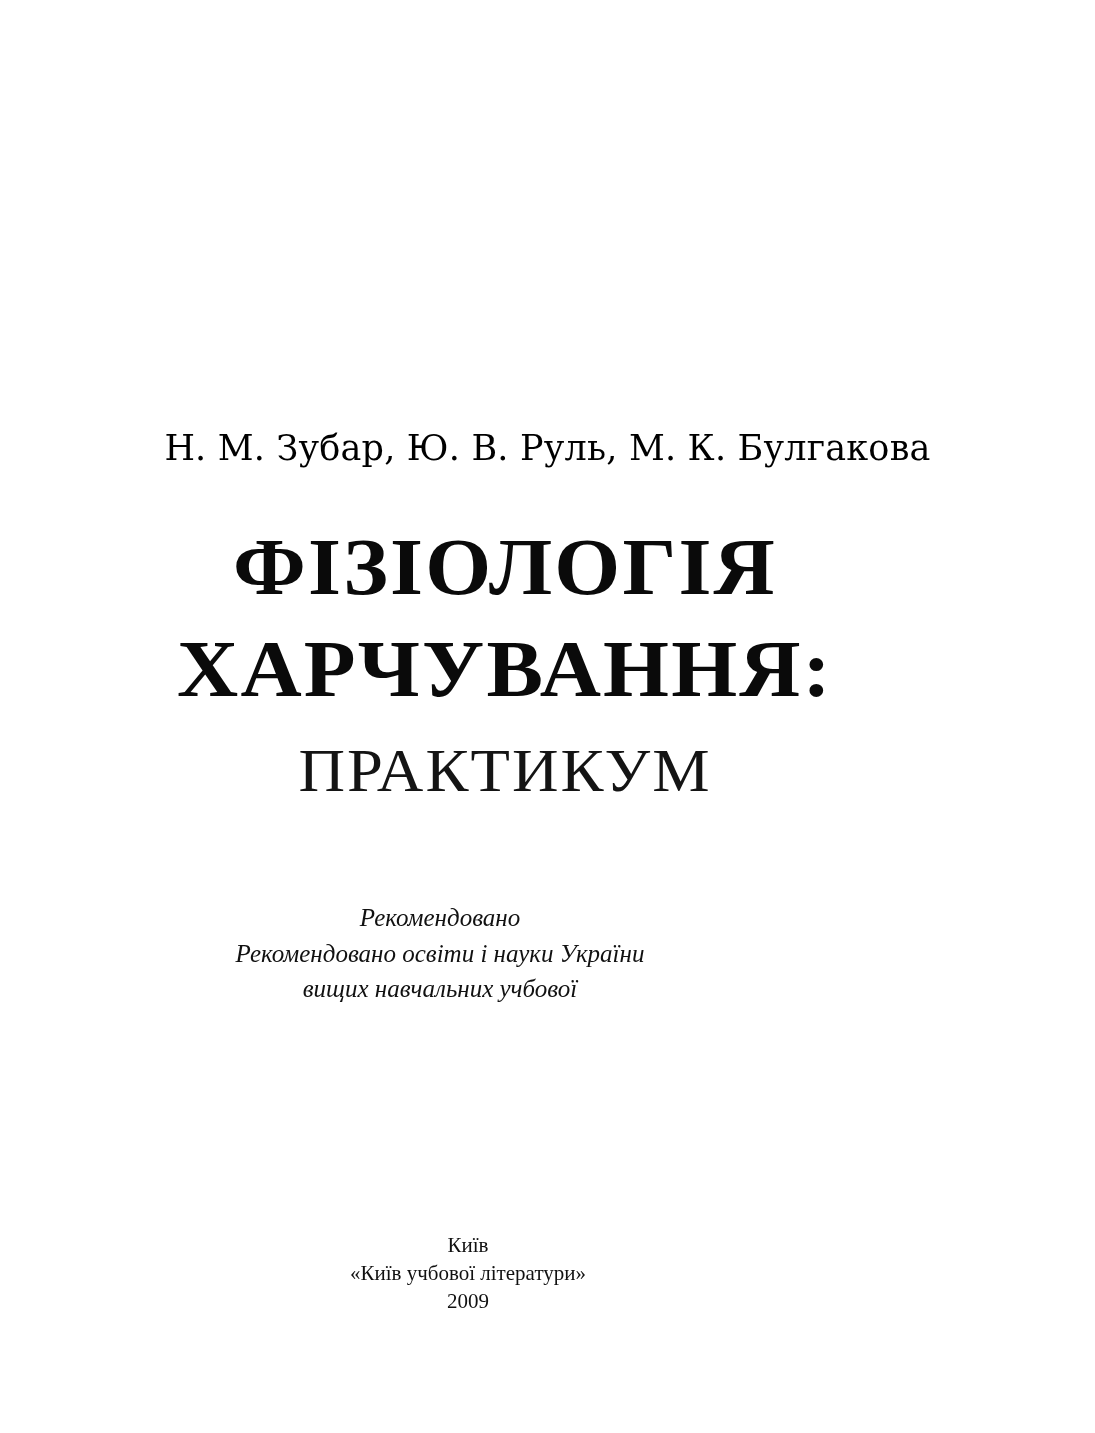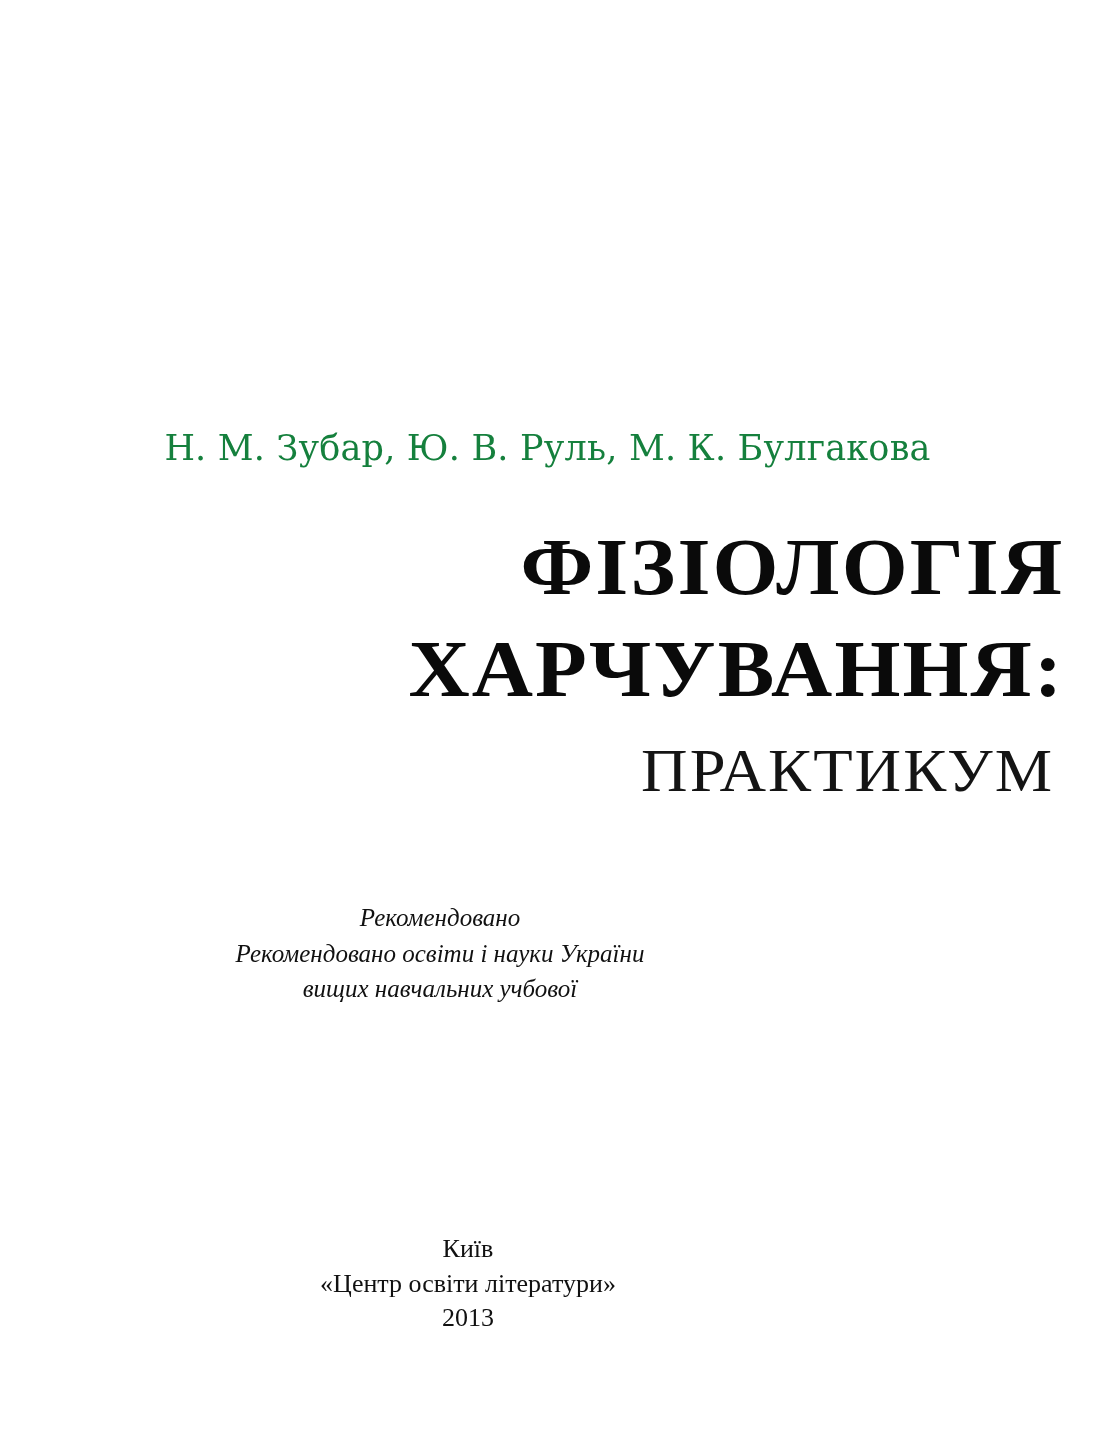--- a/index.html
+++ b/index.html
@@ -21,32 +21,31 @@
   .authors {
     position: absolute;
     top: 428px;
     left: 0;
     width: 1095px;
     text-align: center;
     font-family: "DejaVu Serif", "Liberation Serif", serif;
     font-size: 35px;
     font-weight: 400;
     letter-spacing: 0.2px;
-    color: #15803d;
+    color: #000000;
     white-space: nowrap;
   }
 
   
   .title-block {
     position: absolute;
     top: 520px;
     left: 0;
     width: 1010px;
-    text-align: right;
-    padding-left: 24px;
+    text-align: center;
   }
   .title-line-1,
   .title-line-2 {
     font-family: "Liberation Serif", "DejaVu Serif", serif;
     font-weight: 700;
     font-size: 80px;
     line-height: 1.18;
     letter-spacing: 2px;
     color: #0a0a0a;
     transform: scaleX(1.06);
@@ -82,21 +81,21 @@
   }
 
   
   .imprint {
     position: absolute;
     top: 1232px;
     left: 0;
     width: 936px;
     text-align: center;
     font-family: "Liberation Serif", "DejaVu Serif", serif;
-    font-size: 26px;
+    font-size: 21px;
     line-height: 1.33;
     color: #111111;
   }
   .imprint div {
     white-space: nowrap;
   }
 </style>
 </head>
 <body>
 
@@ -111,17 +110,17 @@
   </div>
 
   <div class="recommendation">
     <div>Рекомендовано</div>
     <div>Рекомендовано освіти і науки України</div>
     <div>вищих навчальних учбової</div>
   </div>
 
   <div class="imprint">
     <div>Київ</div>
-    <div>«Центр освіти літератури»</div>
-    <div>2013</div>
+    <div>«Київ учбової літератури»</div>
+    <div>2009</div>
   </div>
 
 </div>
 
 </body></html>

